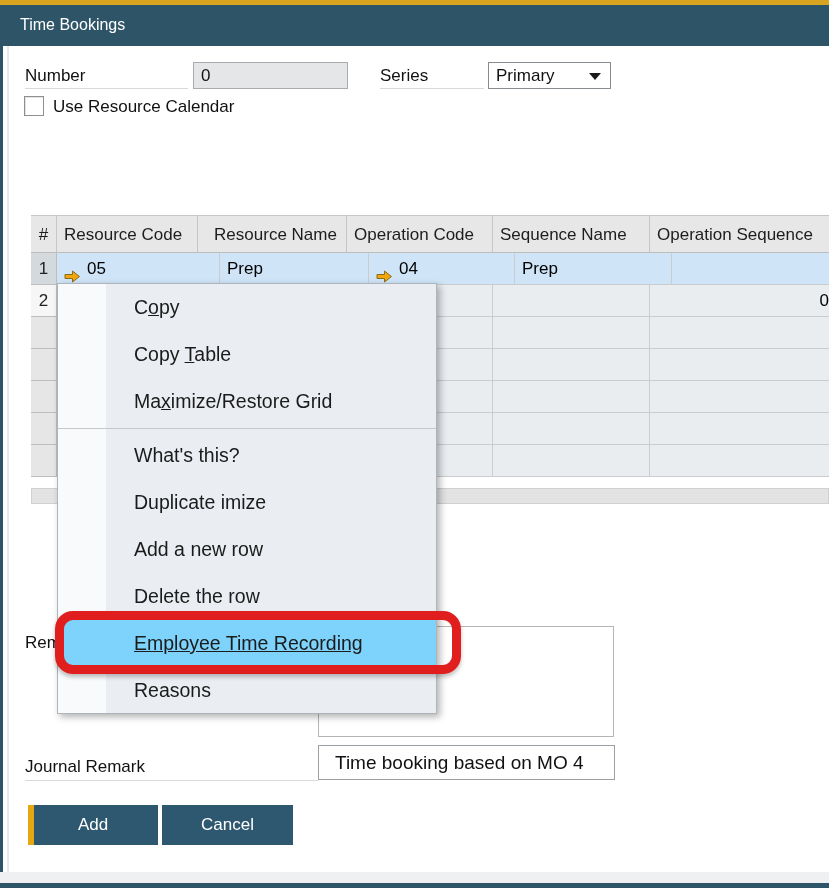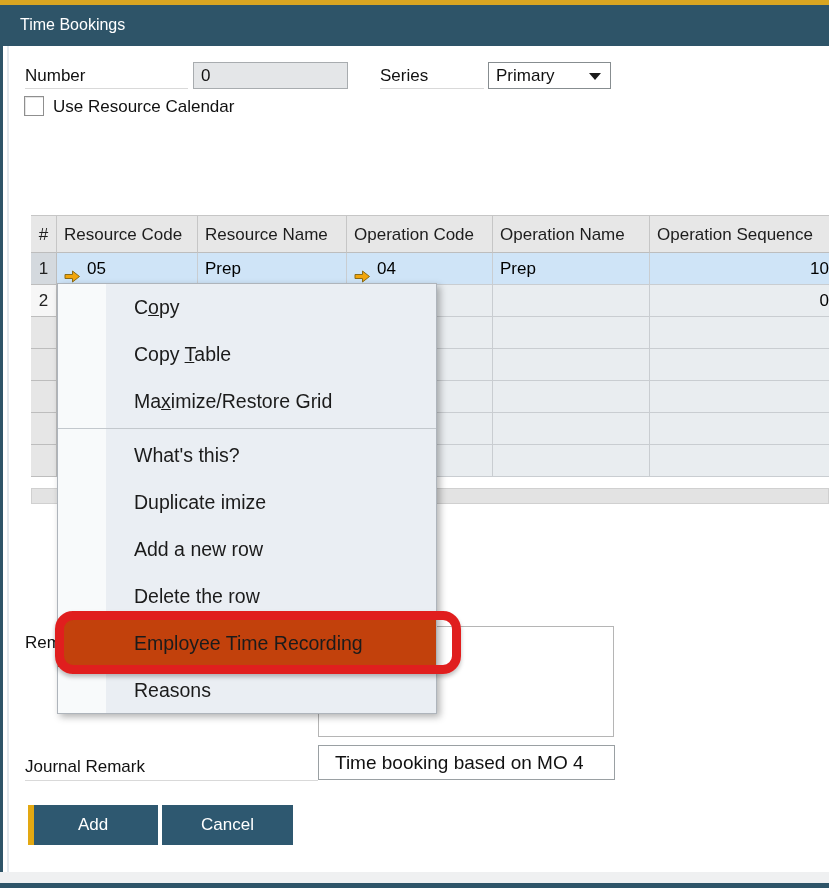--- a/index.html
+++ b/index.html
@@ -96,21 +96,21 @@
   .menu{
     position:absolute; left:57px; top:283px; width:380px; height:431px;
     background:#eaeef3; border:1px solid #aeb4bb;
     box-shadow:3px 3px 7px rgba(0,0,0,0.30); z-index:10;
   }
   .menu-gutter{ position:absolute; left:0; top:0; width:48px; height:100%; background:#f8fafb; }
   .menu-item{
     position:relative; height:47px; line-height:47px; padding-left:76px;
     font-size:19.5px; color:#1b1b1b; white-space:nowrap;
   }
-  .menu-item.hl{ background:#c2410c; }
+  .menu-item.hl{ background:#7dd3fc;text-decoration:underline; }
   .menu-sep{ position:relative; height:7px; }
   .menu-sep::after{
     content:""; position:absolute; left:0; right:0; top:3px; height:1px; background:#c3c8cd;
   }
   .menu-item u{ text-decoration:underline; }
 
   
   .ring{
     position:absolute; left:55px; top:611px; width:406px; height:63px;
     border:9px solid #e01e1e; border-radius:18px; z-index:20;
@@ -140,31 +140,31 @@
     <span class="dd-arrow"></span>
   </div>
 
   <div class="checkbox"></div>
   <span class="lbl" style="left:53px;top:97px;">Use Resource Calendar</span>
 
   <div class="grid">
     <div class="grid-row" id="grid-header">
         <div class="gh ghnum" style="width: 26px;">#</div>
         <div class="gh" style="width: 141px;">Resource Code</div>
-        <div class="gh" style="width: 149px;">Resource Name</div>
+        <div class="gh" style="width: 149px; text-align: center;">Resource Name</div>
         <div class="gh" style="width: 146px;">Operation Code</div>
-        <div class="gh" style="width: 157px;">Operation Name</div>
+        <div class="gh" style="width: 157px;">Sequence Name</div>
         <div class="gh" style="width: 230px;">Operation Sequence</div>
       </div>
     <div id="grid-body">
         <div class="grid-row row-sel">
           <div class="gc numcell" style="width: 26px;">
             <span>1</span>
           </div>
-          <div class="gc" style="width: 141px; text-align: right;">
+          <div class="gc" style="width: 163px; text-align: right;">
             <span class="link-arrow"><svg viewBox="0 0 17 13" width="17" height="13">
                 <path d="M1 4.5 H8.5 V1 L15.5 6.5 L8.5 12 V8.5 H1 Z" fill="#f2a50c" stroke="#8a6d1a" stroke-width="1"></path>
               </svg></span>
             <span>05</span>
           </div>
           <div class="gc" style="width: 149px;">
             <span>Prep</span>
           </div>
           <div class="gc" style="width: 146px;">
             <span class="link-arrow"><svg viewBox="0 0 17 13" width="17" height="13">

